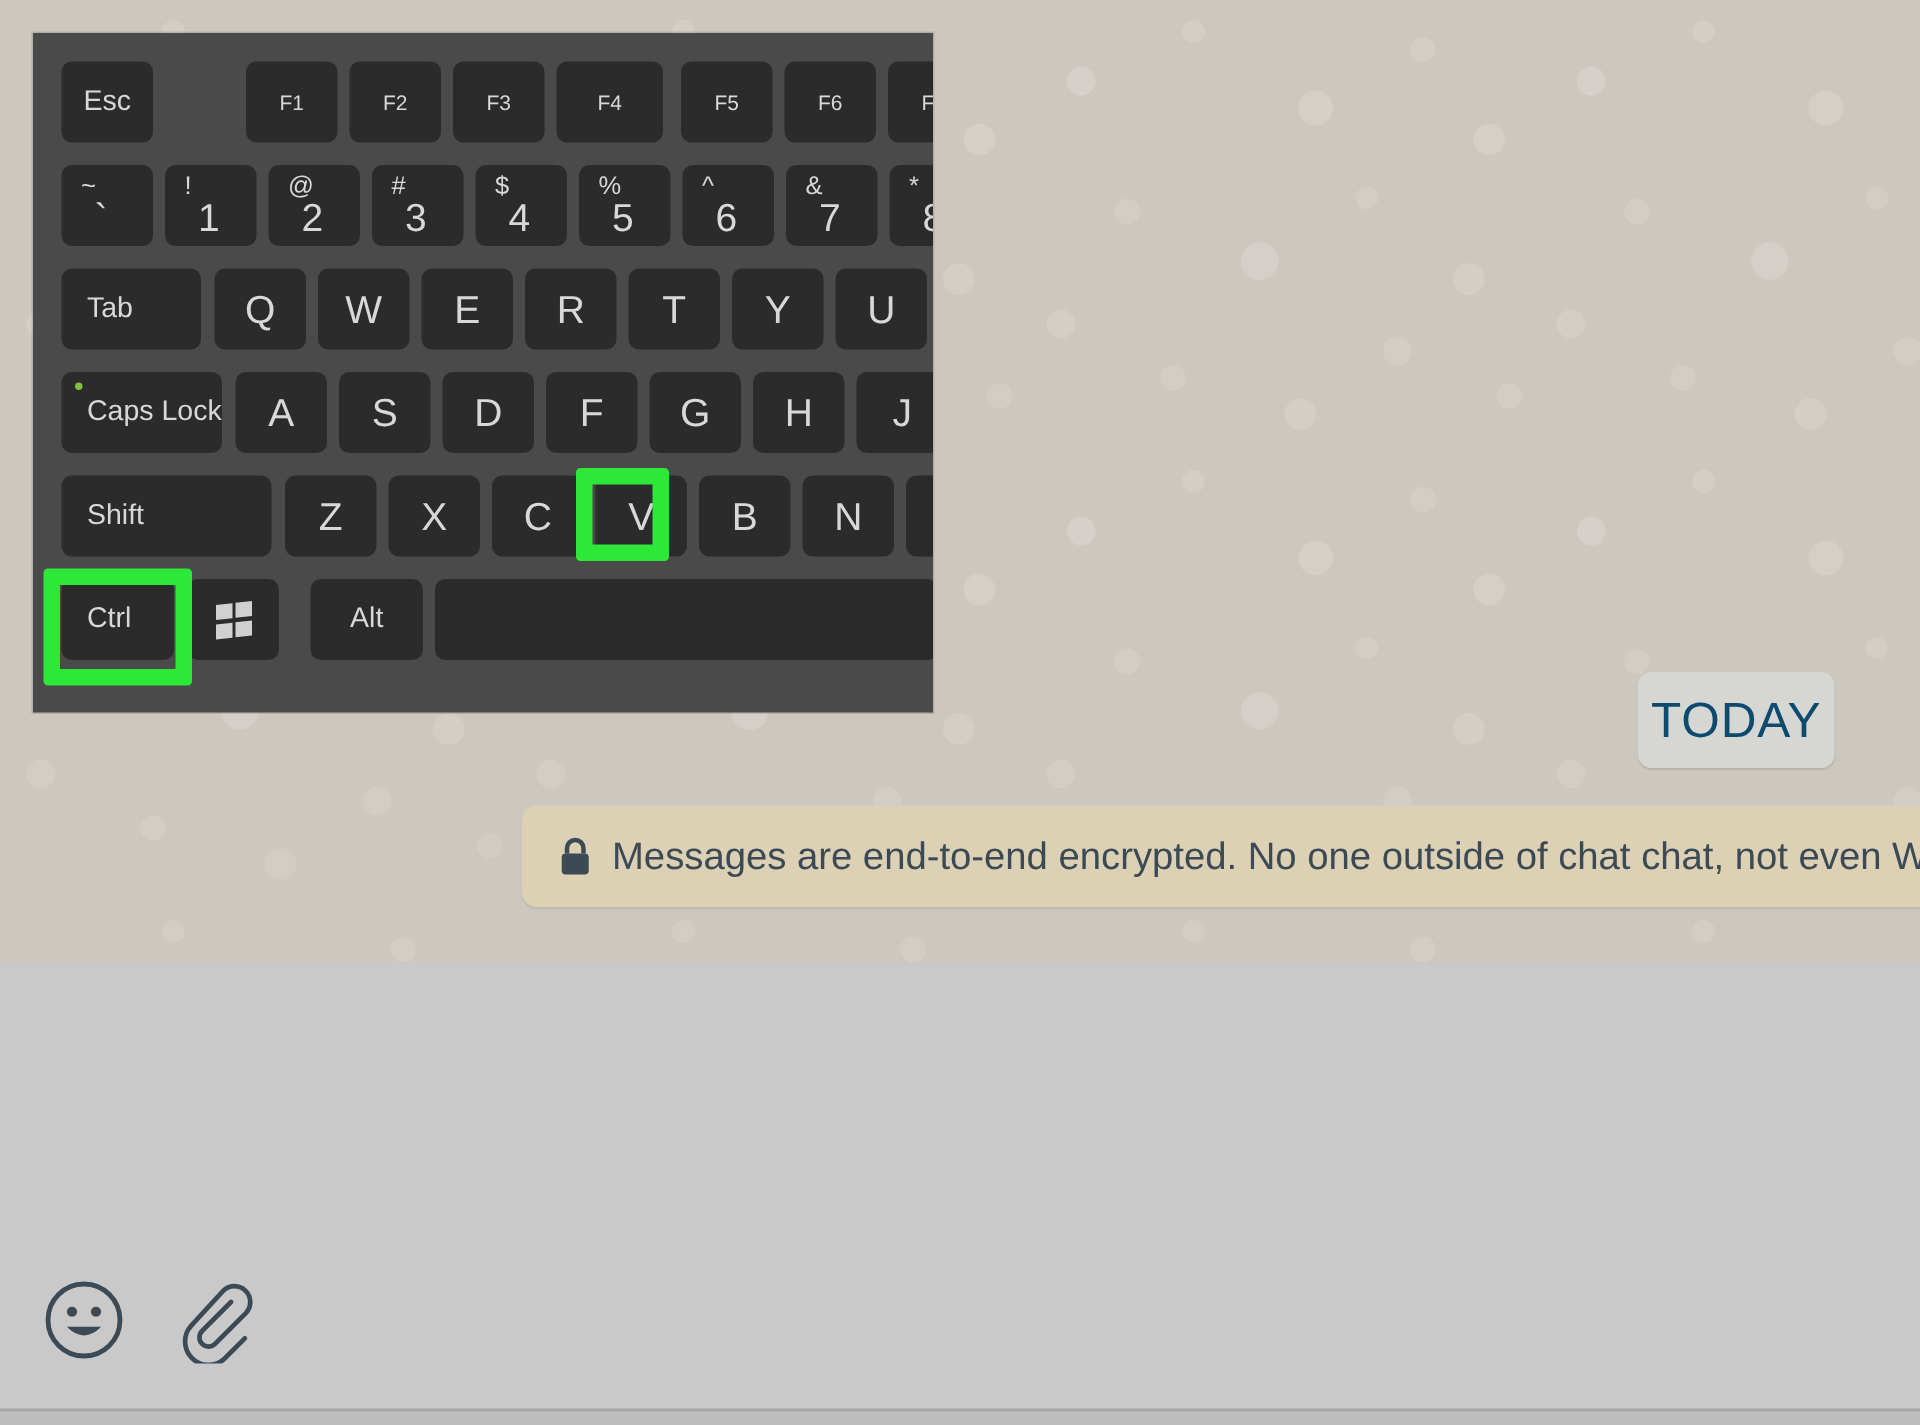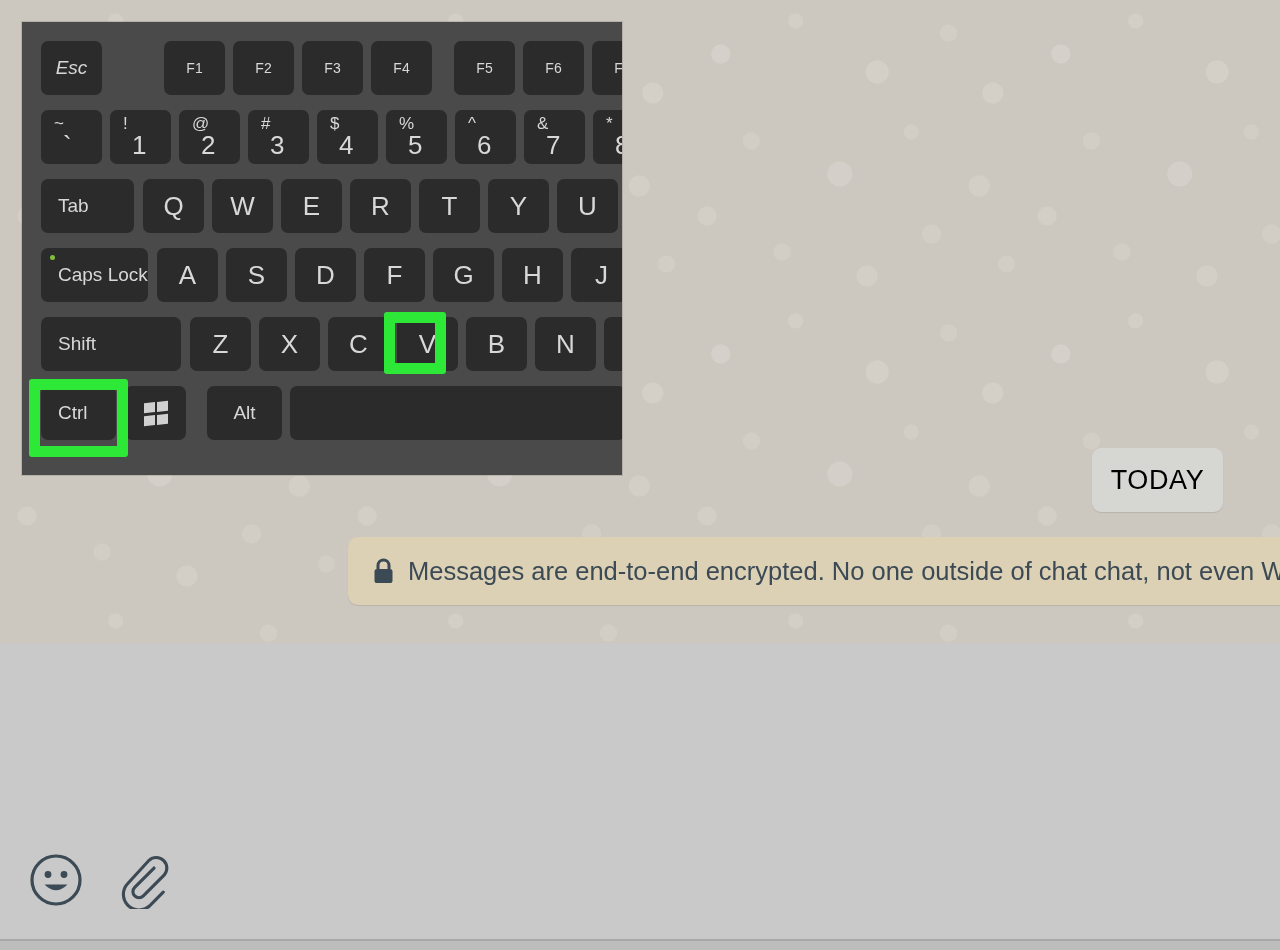--- a/index.html
+++ b/index.html
@@ -58,23 +58,23 @@
     left: 1092px; top: 448px;
     width: 131px; height: 64px;
     background: #d6d6d2;
     border-radius: 9px;
     display: flex;
     align-items: center;
     justify-content: center;
     box-shadow: 0 1px 1px rgba(0,0,0,.10);
   }
   #today-pill span {
-    font-size: 27px;
+    font-size: 33px;
     letter-spacing: .6px;
-    color: #000000;
+    color: #0c4a6e;
   }
 
   
   #encryption-banner {
     position: absolute;
     left: 348px; top: 537px;
     width: 980px; height: 68px;
     background: #dcd0b5;
     border-radius: 10px;
     display: flex;
@@ -263,25 +263,25 @@
   <div id="attach-btn">
     <svg width="56" height="58" viewBox="0 0 56 58" aria-hidden="true">
       <path d="M40.5 15.5 19.5 36.5a6.6 6.6 0 0 0 9.4 9.3l22.5-22.5a11.5 11.5 0 0 0-16.3-16.2L11.5 32.8a17 17 0 0 0 24 24l15-15" fill="none" stroke="#3b4a54" stroke-width="3.4" stroke-linecap="round" transform="scale(0.92) translate(3,3)"></path>
     </svg>
   </div>
 
 
   <div id="keyboard">
     <div id="keyboard-rows">
         <div class="krow" style="top: 19px; width: 600px;">
-          <div class="key" style="left: 19px; width: 61px; font-style: italic;">Esc</div>
+          <div class="key" style="left: 19px; width: 61px;">Esc</div>
           <div class="key fn" style="left: 142px; width: 61px;">F1</div>
           <div class="key fn" style="left: 211px; width: 61px;">F2</div>
           <div class="key fn" style="left: 280px; width: 61px;">F3</div>
-          <div class="key fn" style="left: 349px; width: 61px;">F4</div>
+          <div class="key fn" style="left: 349px; width: 71px;">F4</div>
           <div class="key fn" style="left: 432px; width: 61px;">F5</div>
           <div class="key fn" style="left: 501px; width: 61px;">F6</div>
           <div class="key fn" style="left: 570px; width: 61px;">F7</div>
         </div>
         <div class="krow" style="top: 88px; width: 600px;">
           <div class="key dual" style="left: 19px; width: 61px;">
             <span class="top">~</span>
             <span class="bot">`</span>
           </div>
           <div class="key dual" style="left: 88px; width: 61px;">

